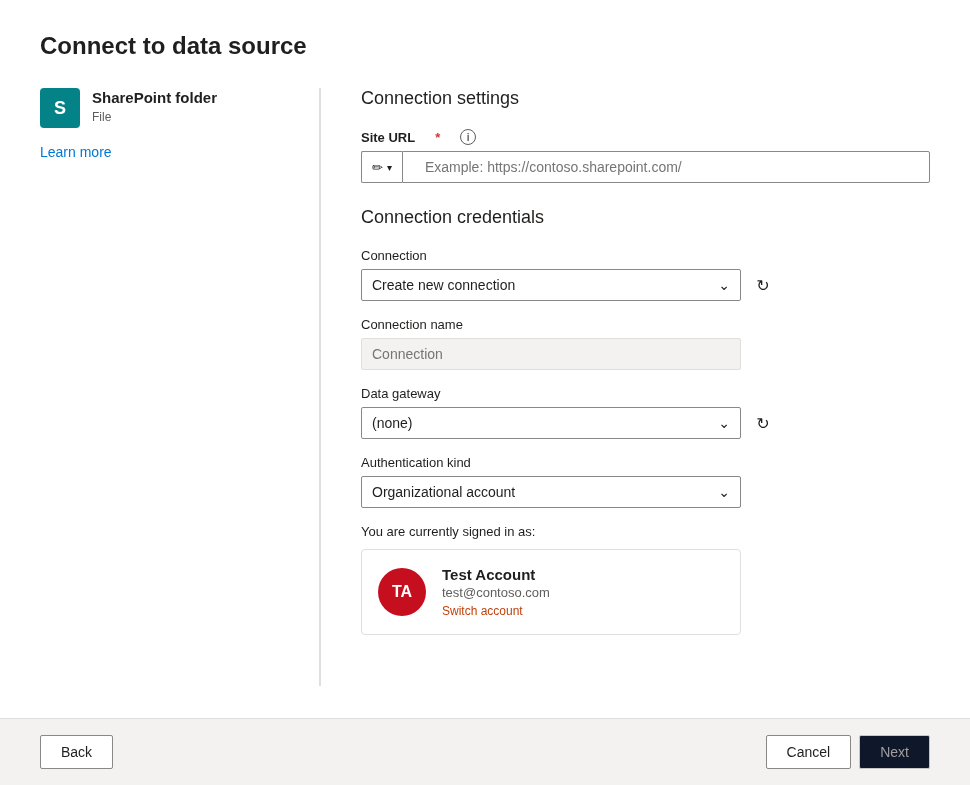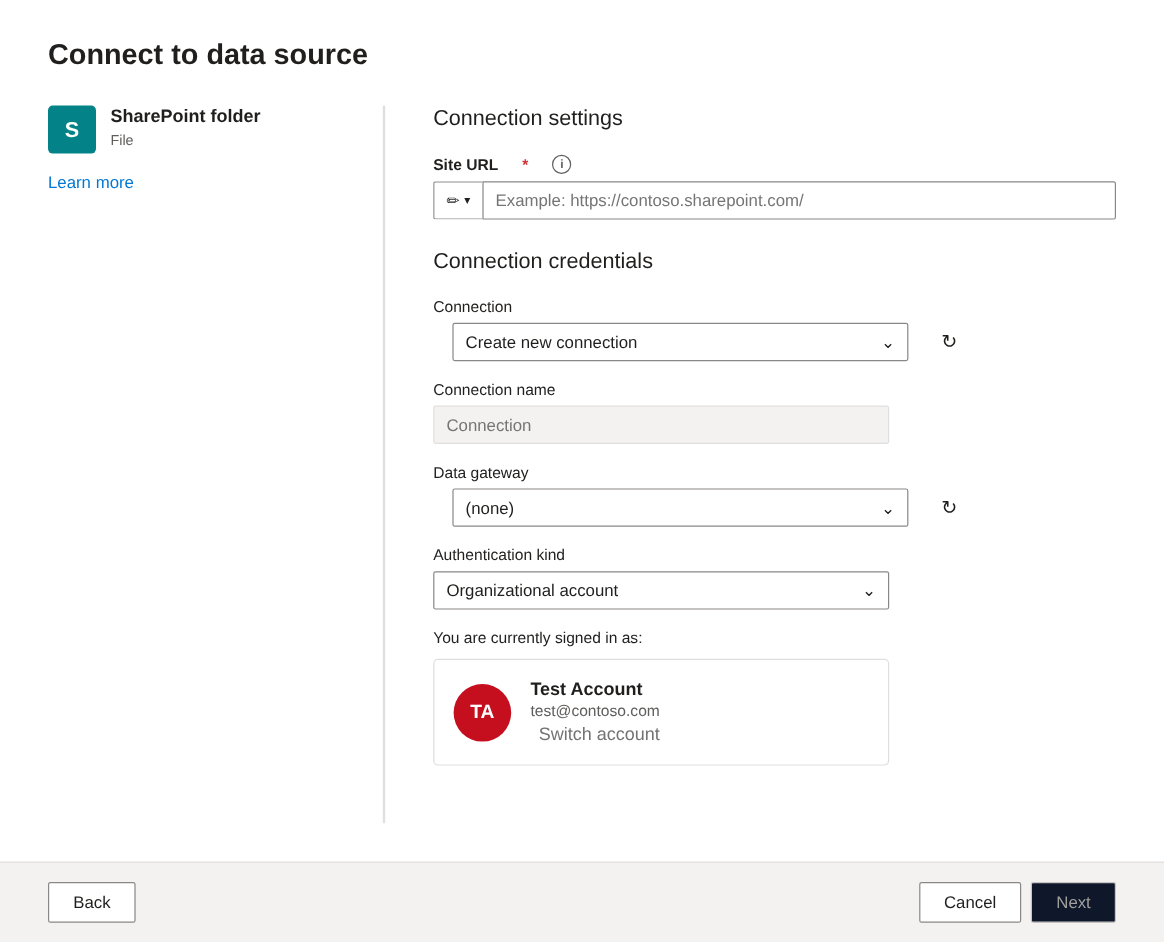--- a/index.html
+++ b/index.html
@@ -126,43 +126,42 @@
       cursor: pointer;
       height: 32px;
       color: #201f1e;
     }
     .pencil-icon { font-size: 13px; }
     .chevron-small { font-size: 10px; }
     .url-input {
       flex: 1;
       border: 1px solid #8a8886;
       border-radius: 0 2px 2px 0;
-      padding: 6px 10px;
+      padding: 6px 22px;
       font-size: 14px;
       color: #a19f9d;
       height: 32px;
       outline: none;
     }
     .credentials-section {
       margin-top: 8px;
     }
     .field-group {
       margin-bottom: 16px;
     }
     .field-label-plain {
       font-size: 13px;
       color: #201f1e;
       margin-bottom: 6px;
       font-weight: 400;
     }
     .select-row {
       display: flex;
       align-items: center;
-      gap: 20px;
-      margin-left: 16px;
+      gap: 8px;
     }
     .select-dropdown {
       flex: 1;
       max-width: 380px;
       border: 1px solid #8a8886;
       border-radius: 2px;
       padding: 6px 10px;
       font-size: 14px;
       color: #201f1e;
       background: #fff;
@@ -227,27 +226,26 @@
       font-size: 15px;
       font-weight: 600;
       color: #201f1e;
     }
     .account-email {
       font-size: 13px;
       color: #605e5c;
       margin-top: 2px;
     }
     .switch-account-link {
-      color: #737373;
+      color: #c2410c;
       text-decoration: none;
-      font-size: 15px;
+      font-size: 12px;
       cursor: pointer;
       margin-top: 4px;
       display: inline-block;
-      text-align: right;
     }
     .footer-bar {
       border-top: 1px solid #e1dfdd;
       padding: 16px 40px;
       display: flex;
       align-items: center;
       justify-content: space-between;
       background: #f3f2f1;
       margin-top: 32px;
     }

